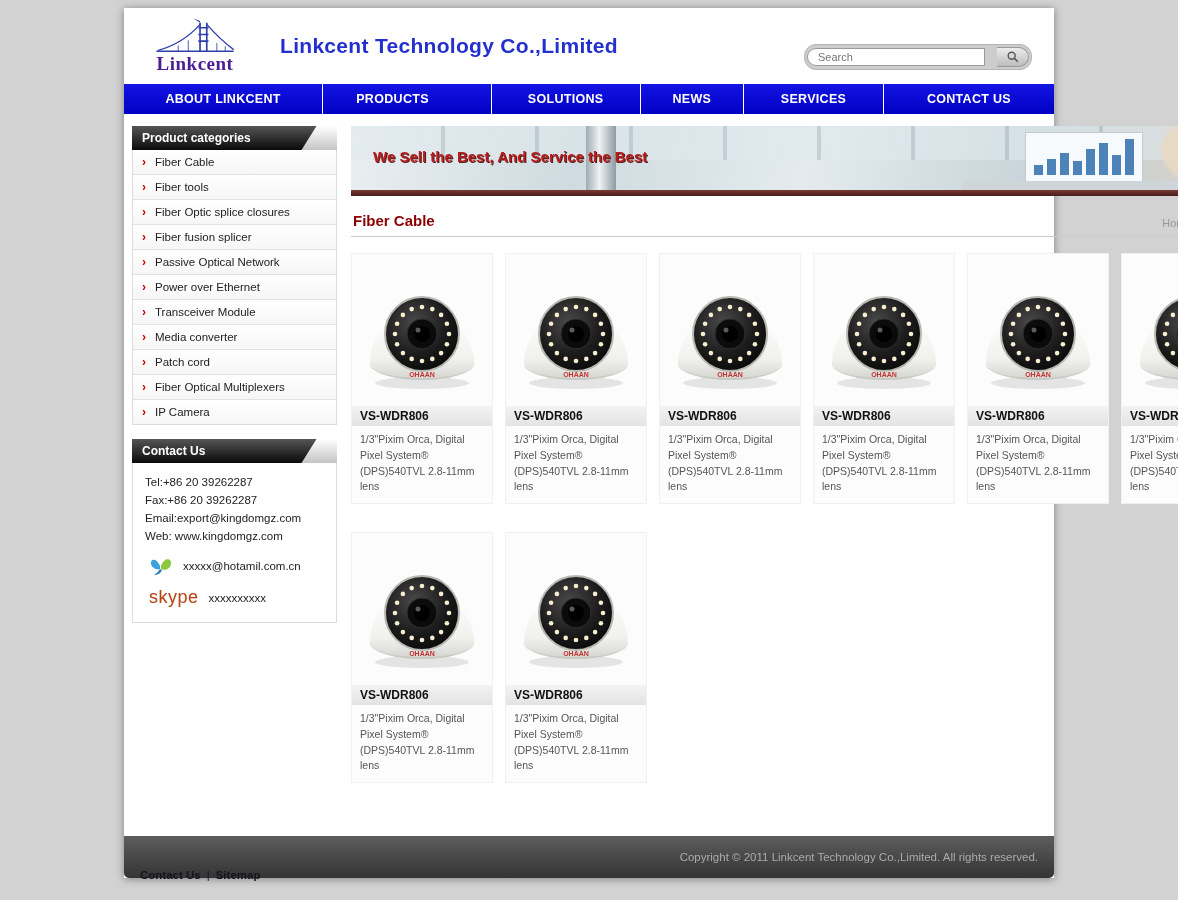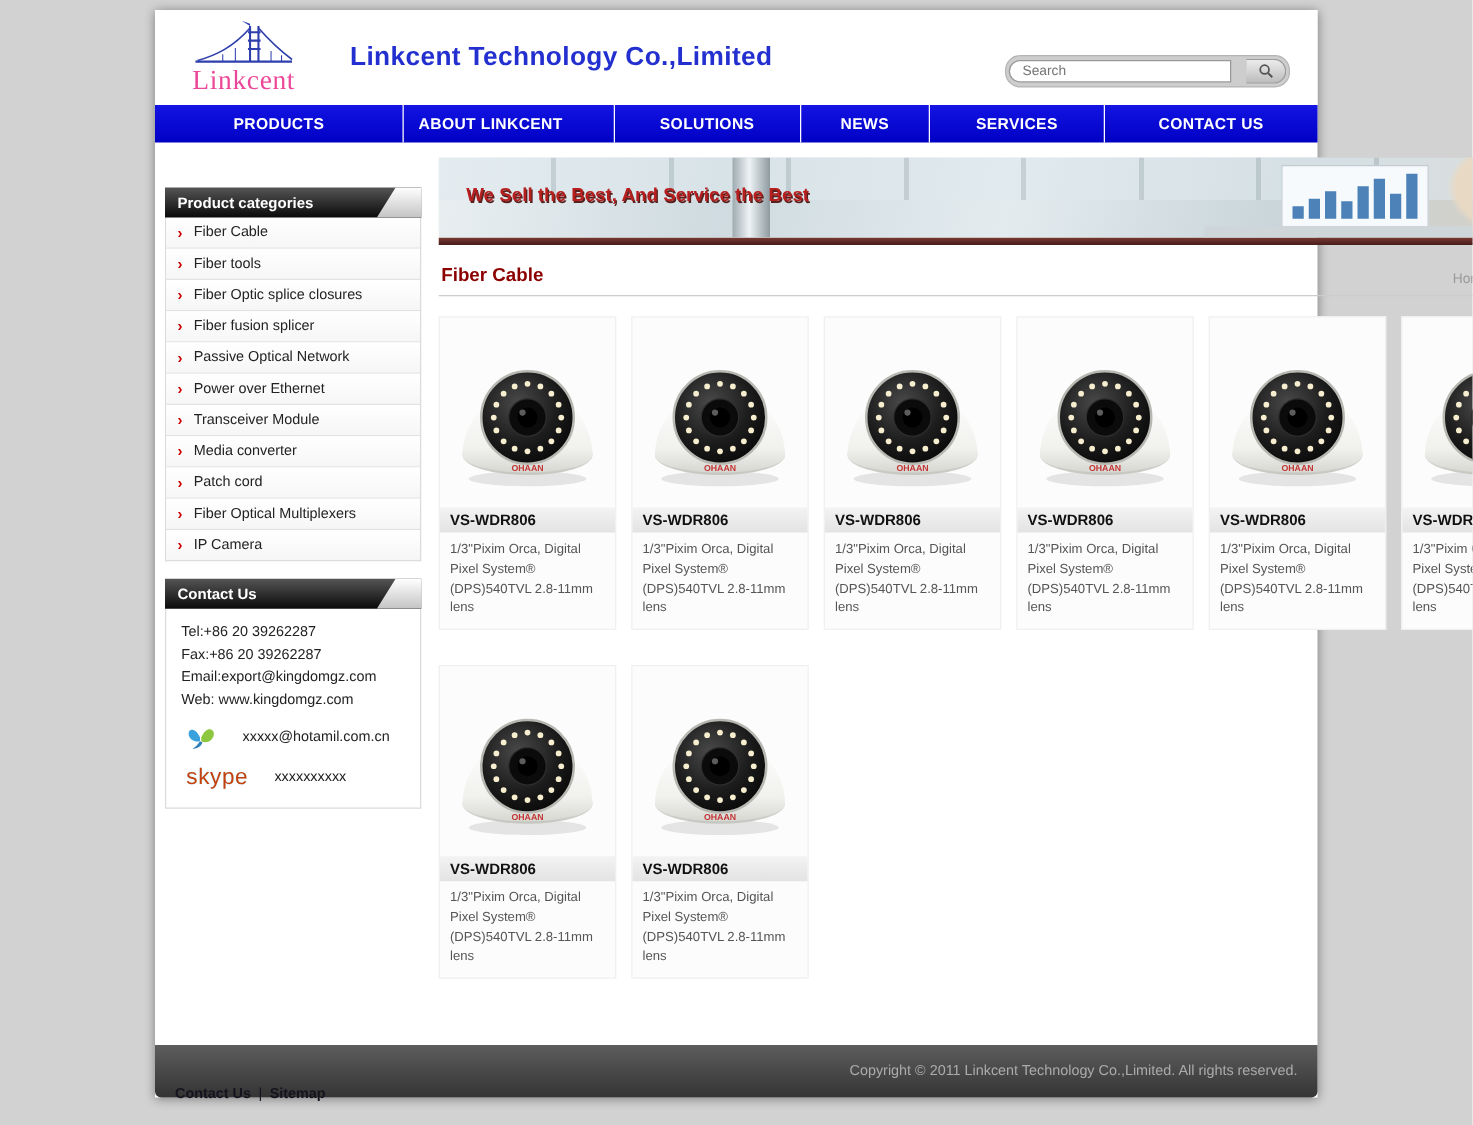--- a/index.html
+++ b/index.html
@@ -9,63 +9,63 @@
     width:1178px; height:900px; overflow:hidden;
   }
   .site { width:930px; margin:8px auto 0; background:#fff;
           box-shadow:0 1px 8px rgba(0,0,0,.4); }
 
   
   .header { height:76px; background:#fff; display:flex; align-items:center;
             padding:0 12px; position:relative; }
   .logo { display:flex; flex-direction:column; align-items:center; width:118px; cursor:pointer; }
   .logo .bridge { width:84px; height:40px; }
-  .logo .logo-word { font-family:"Liberation Serif", serif; font-weight:normal;
-                     color:#ec4899; font-size:22px; margin-top:-4px; letter-spacing:.5px; }
+  .logo .logo-word { font-family:"Liberation Serif", serif; font-weight:bold;
+                     color:#4c1d95; font-size:19px; margin-top:-4px; letter-spacing:.5px; }
   .company { color:#2330cf; font-size:21px; font-weight:bold; margin-left:26px; letter-spacing:.3px; }
   .search-wrap { position:absolute; right:22px; top:36px; display:flex; align-items:center;
                  background:#cdcdcd; border:1px solid #b5b5b5; border-radius:12px; padding:2px;gap:12px; }
   .search-wrap input { width:178px; height:18px; border:1px solid #9a9a9a;
                  border-radius:9px 0 0 9px; padding:0 10px; font-size:11px; outline:none; }
   .search-btn { width:32px; height:20px; border:1px solid #9a9a9a; border-left:none;
                 background:linear-gradient(#ececec,#bdbdbd); border-radius:0 10px 10px 0;
                 display:flex; align-items:center; justify-content:center; cursor:pointer; }
 
   
   .nav { height:30px; background:linear-gradient(#1414e4,#0000c4); display:flex; }
   .nav-item { color:#fff; font-size:12.5px; font-weight:bold; display:flex;
               align-items:center; justify-content:center; cursor:pointer; letter-spacing:.3px; }
   .nav-item + .nav-item { border-left:1px solid #fff; }
   .nav-item:nth-child(1){width:22%;} .nav-item:nth-child(2){width:15.5%;}
   .nav-item:nth-child(3){width:16.5%;margin-left:29px;} .nav-item:nth-child(4){width:11.5%;}
   .nav-item:nth-child(5){width:15.5%;} .nav-item:nth-child(6){width:19%;}
 
   
   .content { display:flex; align-items:flex-start; padding:12px 8px 0; min-height:722px; }
-  .sidebar { width:205px; flex:0 0 205px;margin-top:24px; }
+  .sidebar { width:205px; flex:0 0 205px; }
   .main { flex:1; margin-left:14px; }
 
   
   .side-hd { height:24px; line-height:24px; color:#fff; font-size:12px; font-weight:bold;
              padding-left:10px; background:linear-gradient(#555,#0a0a0a);
              position:relative; overflow:hidden; }
   .side-hd::after { content:""; position:absolute; right:-12px; top:0; width:40px; height:100%;
              background:linear-gradient(#ffffff,#c4c4c4); transform:skewX(-32deg); }
 
   .cat-list { list-style:none; border:1px solid #dcdcdc; border-top:none; }
   .cat-item { display:flex; align-items:center; gap:9px; padding:6px 9px;
               background:linear-gradient(#ffffff,#f6f6f6); border-bottom:1px solid #e2e2e2;
               font-size:11.5px; color:#222; cursor:pointer; }
   .cat-item:last-child { border-bottom:none; }
   .chev { color:#c00; font-weight:bold; font-size:12px; line-height:10px; }
 
   .contact-box { border:1px solid #dcdcdc; border-top:none; background:#fff;
                  padding:10px 8px 14px; font-size:11.5px; color:#222; }
   .contact-box .line { padding:3px 4px; }
-  .im-row { display:flex; align-items:center; gap:21px; margin-top:10px; padding-left:8px;
+  .im-row { display:flex; align-items:center; gap:10px; margin-top:10px; padding-left:8px;
             font-size:11.5px; color:#222; }
   .skype-word { color:#c2410c; font-weight:normal; font-size:18px;
                 text-shadow:0 0 2px #cdeffc; letter-spacing:.5px; }
   .contact-gap { height:14px; }
 
   
   .banner { height:64px; position:relative; overflow:hidden;
             background:linear-gradient(100deg,#e9eff1 0%,#cfdbe0 25%,#e3ebee 50%,#c8d4d9 75%,#d8cfc2 100%); }
   .banner .pane { position:absolute; top:0; left:0; right:0; height:34px;
             background:repeating-linear-gradient(90deg,#dfe9ee 0 90px,#aebcc2 90px 94px); opacity:.55; }
@@ -182,22 +182,22 @@
       <div class="search-btn" data-interactable="true">
         <svg width="14" height="14" viewBox="0 0 16 16" data-interactable="false">
           <circle cx="6.5" cy="6.5" r="4" fill="none" stroke="#555" stroke-width="1.6"></circle>
           <line x1="9.6" y1="9.6" x2="13.5" y2="13.5" stroke="#555" stroke-width="1.8"></line>
         </svg>
       </div>
     </div>
   </div>
 
   <div class="nav" data-interactable="false">
+    <div class="nav-item" data-interactable="true">ABOUT LINKCENT</div>
     <div class="nav-item" data-interactable="true">PRODUCTS</div>
-    <div class="nav-item" data-interactable="true">ABOUT LINKCENT</div>
     <div class="nav-item" data-interactable="true">SOLUTIONS</div>
     <div class="nav-item" data-interactable="true">NEWS</div>
     <div class="nav-item" data-interactable="true">SERVICES</div>
     <div class="nav-item" data-interactable="true">CONTACT US</div>
   </div>
 
   <div class="content" data-interactable="false">
 
     <div class="sidebar" data-interactable="false">
       <div class="side-hd" data-interactable="false">Product categories</div>

